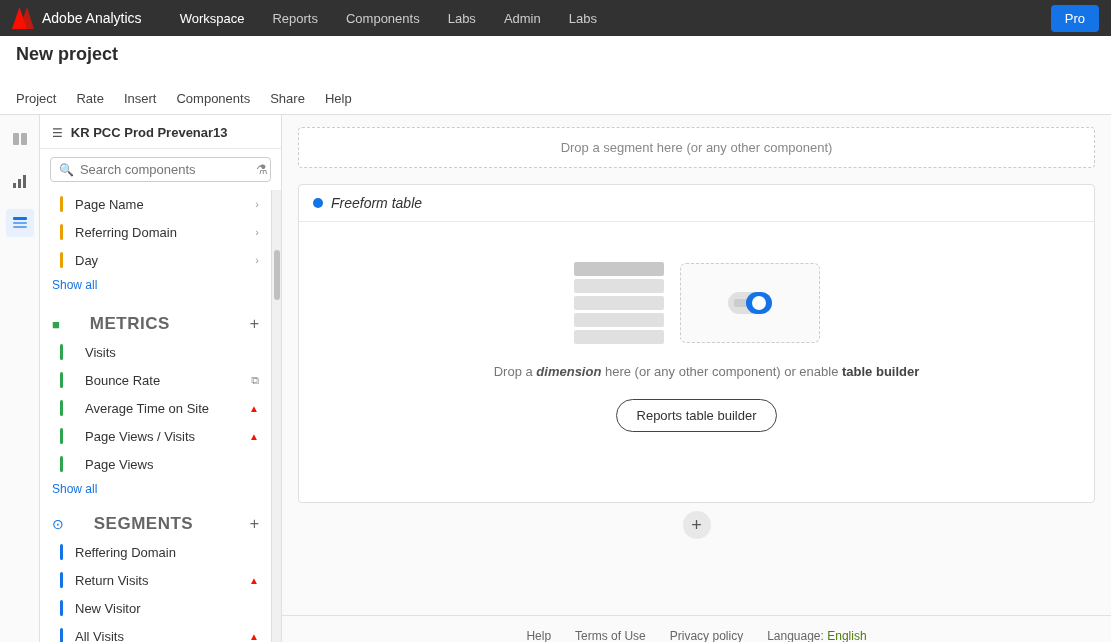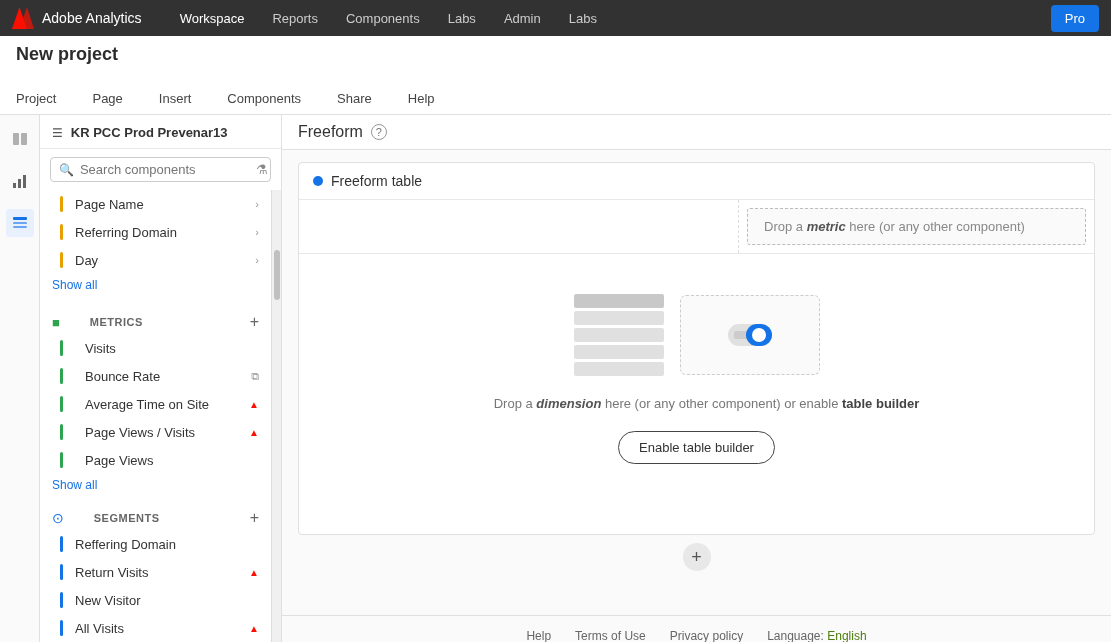--- a/index.html
+++ b/index.html
@@ -33,21 +33,21 @@
       background: #1473e6; color: #fff; border: none; border-radius: 4px;
       padding: 6px 14px; font-size: 13px; cursor: pointer;
     }
 
     
     .sub-header {
       background: #fff; border-bottom: 1px solid #e0e0e0;
       padding: 8px 16px 0 16px;
     }
     .project-title { font-size: 18px; font-weight: 600; color: #2c2c2c; margin-bottom: 22px; }
-    .menu-bar { display: flex; gap: 16px; }
+    .menu-bar { display: flex; gap: 0; }
     .menu-item {
       font-size: 13px; color: #444; padding: 4px 10px 8px 10px;
       cursor: pointer;
     }
     .menu-item:first-child { padding-left: 0; }
 
     
     .main-layout { display: flex; height: calc(642px - 42px - 60px); }
 
     
@@ -99,21 +99,21 @@
     }
     .dim-item-left { display: flex; align-items: center; gap: 6px; }
     .dim-color-bar { width: 3px; height: 16px; border-radius: 2px; margin-right: 6px; }
     .chevron-icon { color: #999; font-size: 11px; }
 
     
     .section-header {
       display: flex; align-items: center; justify-content: space-between;
       padding: 10px 12px 4px 12px;
     }
-    .section-label { font-size: 11px; font-weight: 700; color: #666; letter-spacing: 0.5px; padding-left: 24px; }
+    .section-label { font-size: 17px; font-weight: 700; color: #666; letter-spacing: 0.5px; padding-left: 24px; }
     .section-header-left { display: flex; align-items: center; gap: 6px; }
     .section-icon { font-size: 13px; }
     .add-btn { font-size: 16px; color: #666; cursor: pointer; line-height: 1; }
 
     .show-all {
       font-size: 12px; color: #1473e6; padding: 4px 12px 8px 12px;
       cursor: pointer; display: block;
     }
 
     
@@ -168,21 +168,21 @@
       background: #fff; border: 1px solid #e0e0e0; border-radius: 4px;
       overflow: hidden;
     }
     .freeform-card-header {
       display: flex; align-items: center; gap: 8px;
       padding: 10px 14px; border-bottom: 1px solid #e8e8e8;
     }
     .dot-blue {
       width: 10px; height: 10px; border-radius: 50%; background: #1473e6; flex-shrink: 0;
     }
-    .freeform-card-title { font-size: 14px; font-weight: 500; color: #333; }
+    .freeform-card-title { font-size: 14px; font-weight: 500; color: #333; font-style: italic; }
 
     
     .table-inner {
       display: flex; flex-direction: column;
     }
     .table-top-row {
       display: flex; border-bottom: 1px solid #e8e8e8;
     }
     .table-dim-col {
       flex: 0 0 440px; min-height: 40px; border-right: 1px dashed #ddd;
@@ -303,21 +303,21 @@
   </div>
   <div class="nav-right">
     <button class="pro-btn">Pro</button>
   </div>
 </nav>
 
 <div class="sub-header">
   <div class="project-title">New project</div>
   <div class="menu-bar">
     <div class="menu-item">Project</div>
-    <div class="menu-item">Page</div>
+    <div class="menu-item">Rate</div>
     <div class="menu-item">Insert</div>
     <div class="menu-item">Components</div>
     <div class="menu-item">Share</div>
     <div class="menu-item">Help</div>
   </div>
 </div>
 
 <div class="main-layout">
 
   <div class="icon-sidebar">
@@ -472,42 +472,35 @@
       </div>
 
       <div class="vscroll">
         <div class="vscroll-thumb"></div>
       </div>
     </div>
   </div>
 
   <div class="main-content">
 
-    <div class="freeform-header">
-      <span class="freeform-title">Freeform</span>
-      <div class="help-icon">?</div>
-    </div>
 
     <div class="workspace">
 
+      <div class="drop-segment">
+        <span>Drop a segment here (or any other component)</span>
+      </div>
 
       <div class="freeform-card">
         <div class="freeform-card-header">
           <div class="dot-blue"></div>
           <span class="freeform-card-title">Freeform table</span>
         </div>
 
         <div class="table-inner">
 
-          <div class="table-top-row">
-            <div class="table-dim-col"></div>
-            <div class="drop-metric-zone">
-              <span>Drop a <em>metric</em> here (or any other component)</span>
-            </div>
-          </div>
 
           <div class="drop-visual">
             <div class="table-viz">
 
               <div class="mini-table">
                 <div class="mini-row mini-row-dark"></div>
                 <div class="mini-row"></div>
                 <div class="mini-row"></div>
                 <div class="mini-row"></div>
                 <div class="mini-row"></div>
@@ -518,21 +511,21 @@
                   <div class="toggle-track-inner"></div>
                   <div class="toggle-thumb"></div>
                 </div>
               </div>
             </div>
 
             <div class="drop-hint">
               Drop a <em>dimension</em> here (or any other component) or enable <strong>table builder</strong>
             </div>
 
-            <button class="enable-table-btn">Enable table builder</button>
+            <button class="enable-table-btn">Reports table builder</button>
           </div>
         </div>
       </div>
 
       <div class="add-panel-area">
         <div class="add-panel-btn">+</div>
       </div>
     </div>
 
     <div class="bottom-bar">

